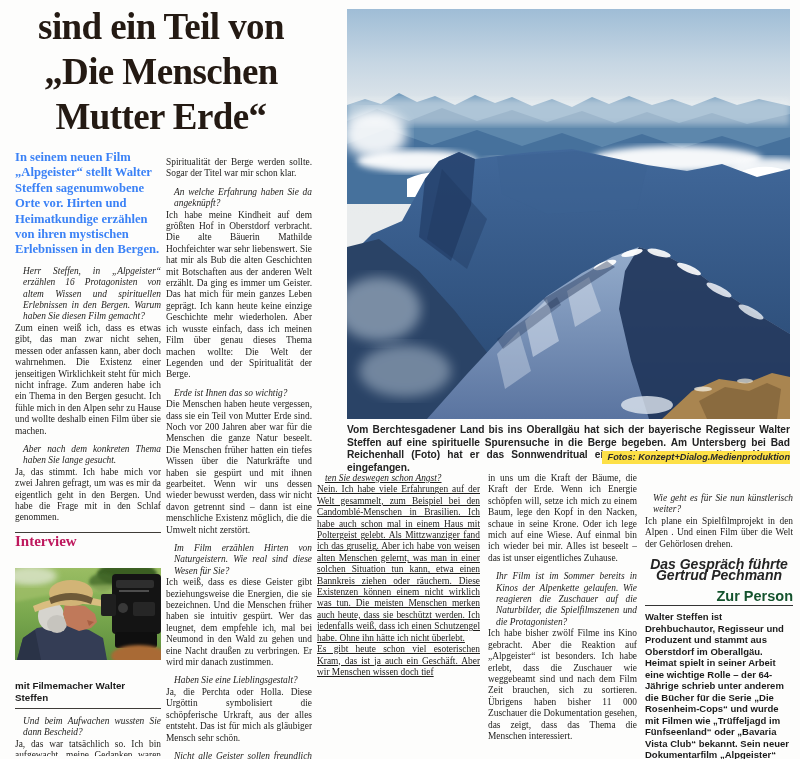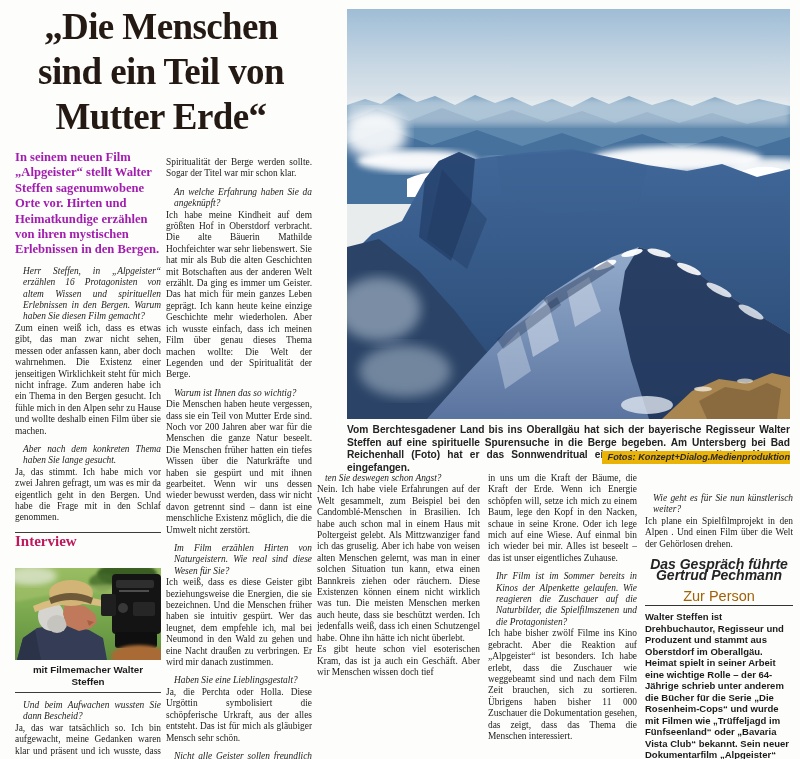--- a/index.html
+++ b/index.html
@@ -18,69 +18,69 @@
   .col{
     position:absolute;overflow:hidden;
     font-size:9.4px;line-height:11.4px;text-align:justify;
     color:#1d1c1a;
   }
   .col p{margin:0;padding:0;}
   .col p.q{font-style:italic;padding-left:8px;margin-top:7px;}
   .col p.q:first-child{margin-top:0;}
   .col1{left:15px;top:150px;width:146px;height:606px;}
   .col2{left:166px;top:145px;width:146px;height:612px;margin-top:12px;}
-  .col3{left:317px;top:473px;width:163px;height:285px;}
+  .col3{left:317px;top:473px;width:163px;height:285px;text-decoration:underline;}
   .col4{left:488px;top:473px;width:149px;height:285px;}
   .col5{left:645px;top:493px;width:148px;height:285px;}
   .intro{
     font-weight:700;font-size:12.6px;line-height:15.4px;
-    text-align:left;margin:0 0 8px 0 !important;color:#a21caf;
+    text-align:left;margin:0 0 8px 0 !important;color:#3b82f6;
   }
   
   .interview-box{margin:8px 0 6px 0;}
   .ibar{border-top:1.5px solid #3f3c38;height:0;}
   .int-label{
     font-weight:700;font-size:15px;text-align:left;
     padding:3px 0 21px 0;color:#be185d;
   }
   .int-photo{display:block;width:146px;height:92px;}
   .int-caption{
     font-family:"Liberation Sans",sans-serif;font-weight:700;
-    font-size:9.8px;text-align:center;padding:4px 0 5px 0;color:#1c1c1c;
+    font-size:9.8px;text-align:left;padding:4px 0 5px 0;color:#1c1c1c;margin-top:16px;
   }
   
   .photo{position:absolute;left:347px;top:9px;width:443px;height:410px;overflow:hidden;}
   .photo svg{display:block;width:443px;height:410px;}
   .caption{
     position:absolute;left:347px;top:424px;width:443px;height:42px;
     font-family:"Liberation Sans",sans-serif;font-weight:700;
     font-size:10.2px;line-height:12.6px;color:#222;text-align:justify;
   }
   .credit{
     position:absolute;right:0;bottom:2px;
-    font-style:italic;font-size:9.2px;color:#2a2a2a;background:#eab308;padding-left:6px;
+    font-style:italic;font-size:9.2px;color:#2a2a2a;background:#fde047;padding-left:6px;
   }
   
   .closing{
     font-family:"Liberation Sans",sans-serif;font-weight:700;font-style:italic;
     font-size:14px;text-align:center;margin-top:9px !important;color:#242424;
   }
   .zp{margin-top:9px;font-family:"Liberation Sans",sans-serif;}
-  .zp-title{font-weight:400;font-size:14.5px;text-align:center;padding-bottom:3px;color:#a16207;}
+  .zp-title{font-weight:700;font-size:14.5px;text-align:right;padding-bottom:3px;color:#14532d;}
   .zp-rule{border-top:1.5px solid #343434;margin-bottom:5px;}
   .zp-text{font-weight:700;font-size:9.5px;line-height:11.5px;text-align:left;color:#1b1b1b;}
 </style>
 </head>
 <body>
 
 <div id="page">
 
   <header class="headline">
+    <div>sind ein Teil von</div>
     <div>„Die Menschen</div>
-    <div>sind ein Teil von</div>
     <div>Mutter Erde“</div>
   </header>
 
   <section class="col col1">
     <p class="intro">In seinem neuen Film „Alpgeister“ stellt Walter Steffen sagenumwobene Orte vor. Hirten und Heimatkundige erzählen von ihren mystischen Erlebnissen in den Bergen.</p>
     <p class="q">Herr Steffen, in „Alpgeister“ erzählen 16 Protagonisten von altem Wissen und spirituellen Erlebnissen in den Bergen. Warum haben Sie diesen Film gemacht?</p>
     <p>Zum einen weiß ich, dass es etwas gibt, das man zwar nicht sehen, messen oder anfassen kann, aber doch wahrnehmen. Die Existenz einer jenseitigen Wirklichkeit steht für mich nicht infrage. Zum anderen habe ich ein Thema in den Bergen gesucht. Ich fühle mich in den Alpen sehr zu Hause und wollte deshalb einen Film über sie machen.</p>
     <p class="q">Aber nach dem konkreten Thema haben Sie lange gesucht.</p>
     <p>Ja, das stimmt. Ich habe mich vor zwei Jahren gefragt, um was es mir da eigentlich geht in den Bergen. Und habe die Frage mit in den Schlaf genommen.</p>
 
@@ -134,21 +134,21 @@
     </div>
 
     <p class="q">Und beim Aufwachen wussten Sie dann Bescheid?</p>
     <p>Ja, das war tatsächlich so. Ich bin aufgewacht, meine Gedanken waren klar und präsent und ich wusste, dass es ein Film über die ursprüngliche</p>
   </section>
 
   <section class="col col2">
     <p>Spiritualität der Berge werden sollte. Sogar der Titel war mir schon klar.</p>
     <p class="q">An welche Erfahrung haben Sie da angeknüpft?</p>
     <p>Ich habe meine Kindheit auf dem größten Hof in Oberstdorf verbracht. Die alte Bäuerin Mathilde Hochfeichter war sehr liebenswert. Sie hat mir als Bub die alten Geschichten mit Botschaften aus der anderen Welt erzählt. Da ging es immer um Geister. Das hat mich für mein ganzes Leben geprägt. Ich kann heute keine einzige Geschichte mehr wiederholen. Aber ich wusste einfach, dass ich meinen Film über genau dieses Thema machen wollte: Die Welt der Legenden und der Spiritualität der Berge.</p>
-    <p class="q">Warum ist Ihnen das so wichtig?</p>
+    <p class="q">Erde ist Ihnen das so wichtig?</p>
     <p>Die Menschen haben heute vergessen, dass sie ein Teil von Mutter Erde sind. Noch vor 200 Jahren aber war für die Menschen die ganze Natur beseelt. Die Menschen früher hatten ein tiefes Wissen über die Naturkräfte und haben sie gespürt und mit ihnen gearbeitet. Wenn wir uns dessen wieder bewusst werden, dass wir nicht davon getrennt sind – dann ist eine menschliche Existenz möglich, die die Umwelt nicht zerstört.</p>
     <p class="q">Im Film erzählen Hirten von Naturgeistern. Wie real sind diese Wesen für Sie?</p>
     <p>Ich weiß, dass es diese Geister gibt beziehungsweise die Energien, die sie bezeichnen. Und die Menschen früher haben sie intuitiv gespürt. Wer das leugnet, dem empfehle ich, mal bei Neumond in den Wald zu gehen und eine Nacht draußen zu verbringen. Er wird mir danach zustimmen.</p>
     <p class="q">Haben Sie eine Lieblingsgestalt?</p>
     <p>Ja, die Perchta oder Holla. Diese Urgöttin symbolisiert die schöpferische Urkraft, aus der alles entsteht. Das ist für mich als gläubiger Mensch sehr schön.</p>
     <p class="q">Nicht alle Geister sollen freundlich zu den Menschen sein. Hat-</p>
   </section>
 
   <div class="photo">
     <svg viewBox="0 0 443 410" preserveAspectRatio="none" aria-hidden="true">

